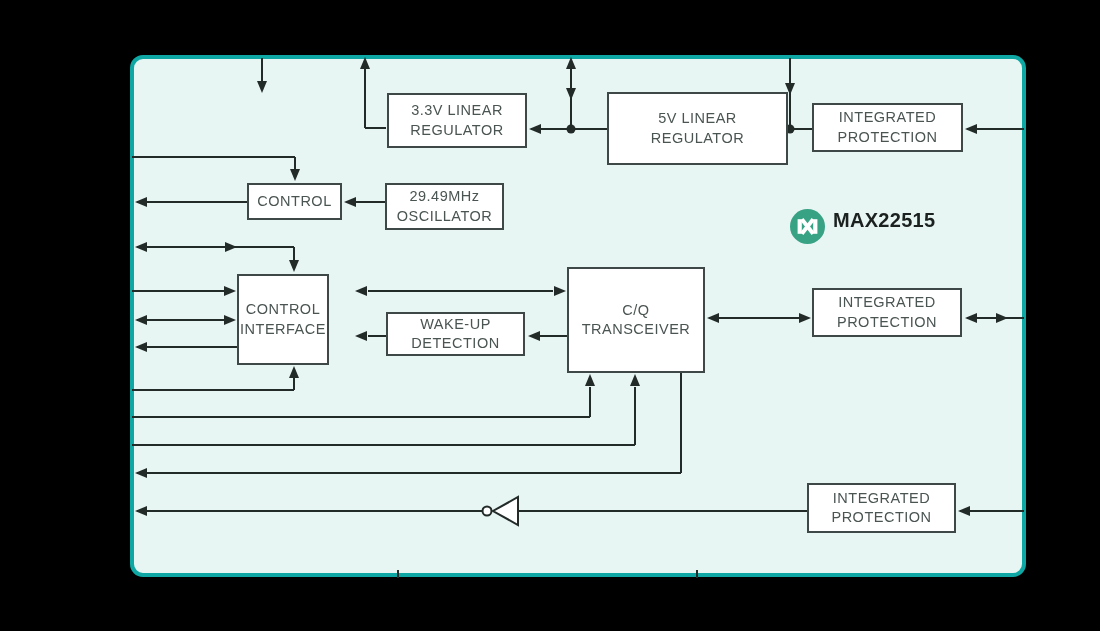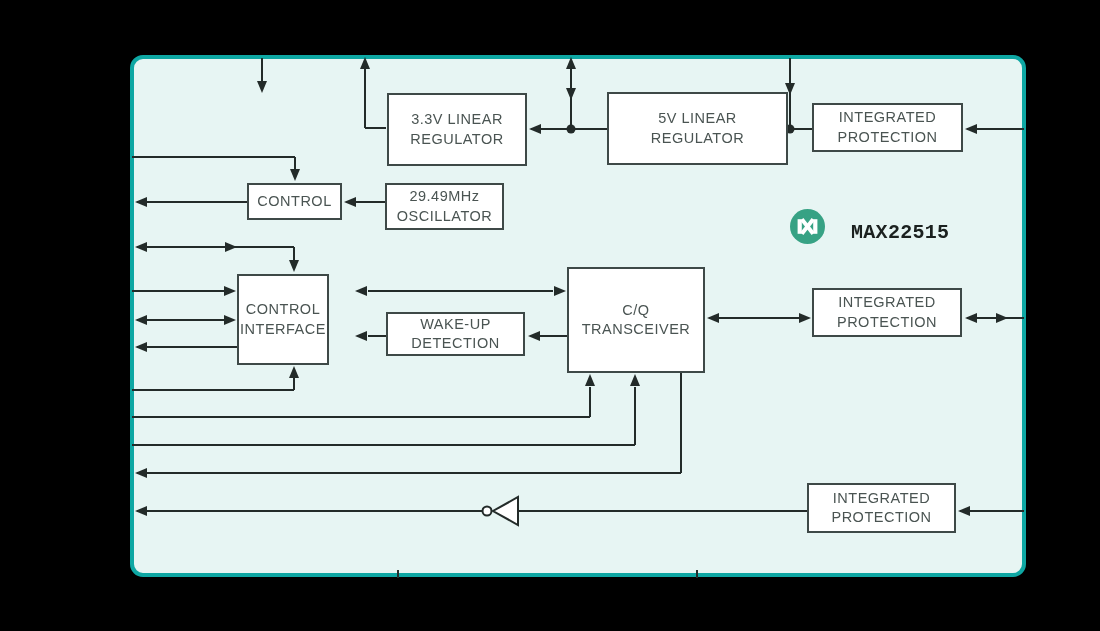--- a/index.html
+++ b/index.html
@@ -10,21 +10,21 @@
   html,body{margin:0;padding:0;background:var(--bg);}
   .stage{position:relative;width:1100px;height:631px;background:var(--bg);overflow:hidden;
          font-family:"Liberation Sans", sans-serif;}
   .board{position:absolute;left:130px;top:55px;width:896px;height:522px;box-sizing:border-box;
          background:var(--board-fill);border:4px solid var(--board-border);border-radius:13px;}
   .wires{position:absolute;left:0;top:0;width:1100px;height:631px;}
   .block{position:absolute;box-sizing:border-box;background:#ffffff;border:2px solid var(--block-border);
          display:flex;align-items:center;justify-content:center;text-align:center;
          color:var(--text);font-size:14.5px;letter-spacing:.5px;line-height:1.32;}
   .block span{white-space:pre-line;}
-  .logo{position:absolute;left:790px;top:209px;height:35px;display:flex;align-items:flex-end;gap:26px;font-family:Liberation Mono, monospace;}
+  .logo{position:absolute;left:790px;top:209px;height:35px;display:flex;align-items:flex-start;gap:8px;}
   .partnum{color:var(--part-text);font-size:20px;font-weight:700;letter-spacing:.3px;}
   svg line, svg path{stroke:var(--line);stroke-width:2;fill:none;}
   svg polygon.ah{fill:var(--line);stroke:none;}
   svg circle.dot{fill:var(--line);stroke:none;}
 </style>
 </head>
 <body>
 
 <div class="stage">
   <div class="board"></div>
@@ -124,21 +124,21 @@
       <line x1="482" y1="511" x2="137" y2="511"></line>
       <polygon class="ah" points="135,511 147,506 147,516"></polygon>
     </g>
 
     <g>
       <line x1="398" y1="570" x2="398" y2="578"></line>
       <line x1="697" y1="570" x2="697" y2="578"></line>
     </g>
   </svg>
 
-  <div class="block" style="left:387px;top:93px;width:140px;height:73px;">
+  <div class="block" style="left:387px;top:93px;width:140px;height:55px;">
       <span>3.3V LINEAR
 REGULATOR</span>
     </div>
   <div class="block" style="left:607px;top:92px;width:181px;height:73px;">
       <span>5V LINEAR
 REGULATOR</span>
     </div>
   <div class="block" style="left:812px;top:103px;width:151px;height:49px;">
       <span>INTEGRATED
 PROTECTION</span>

